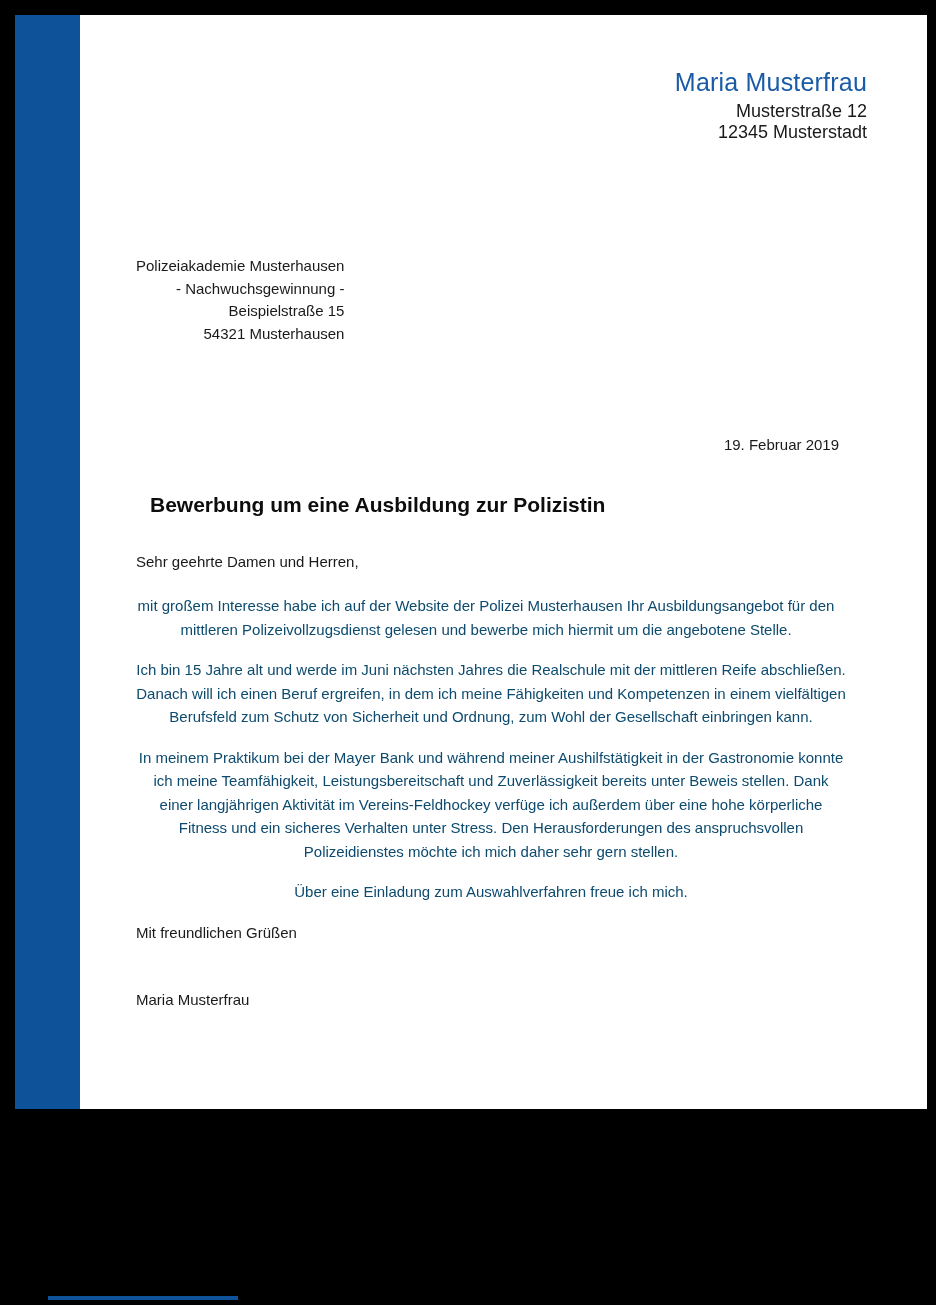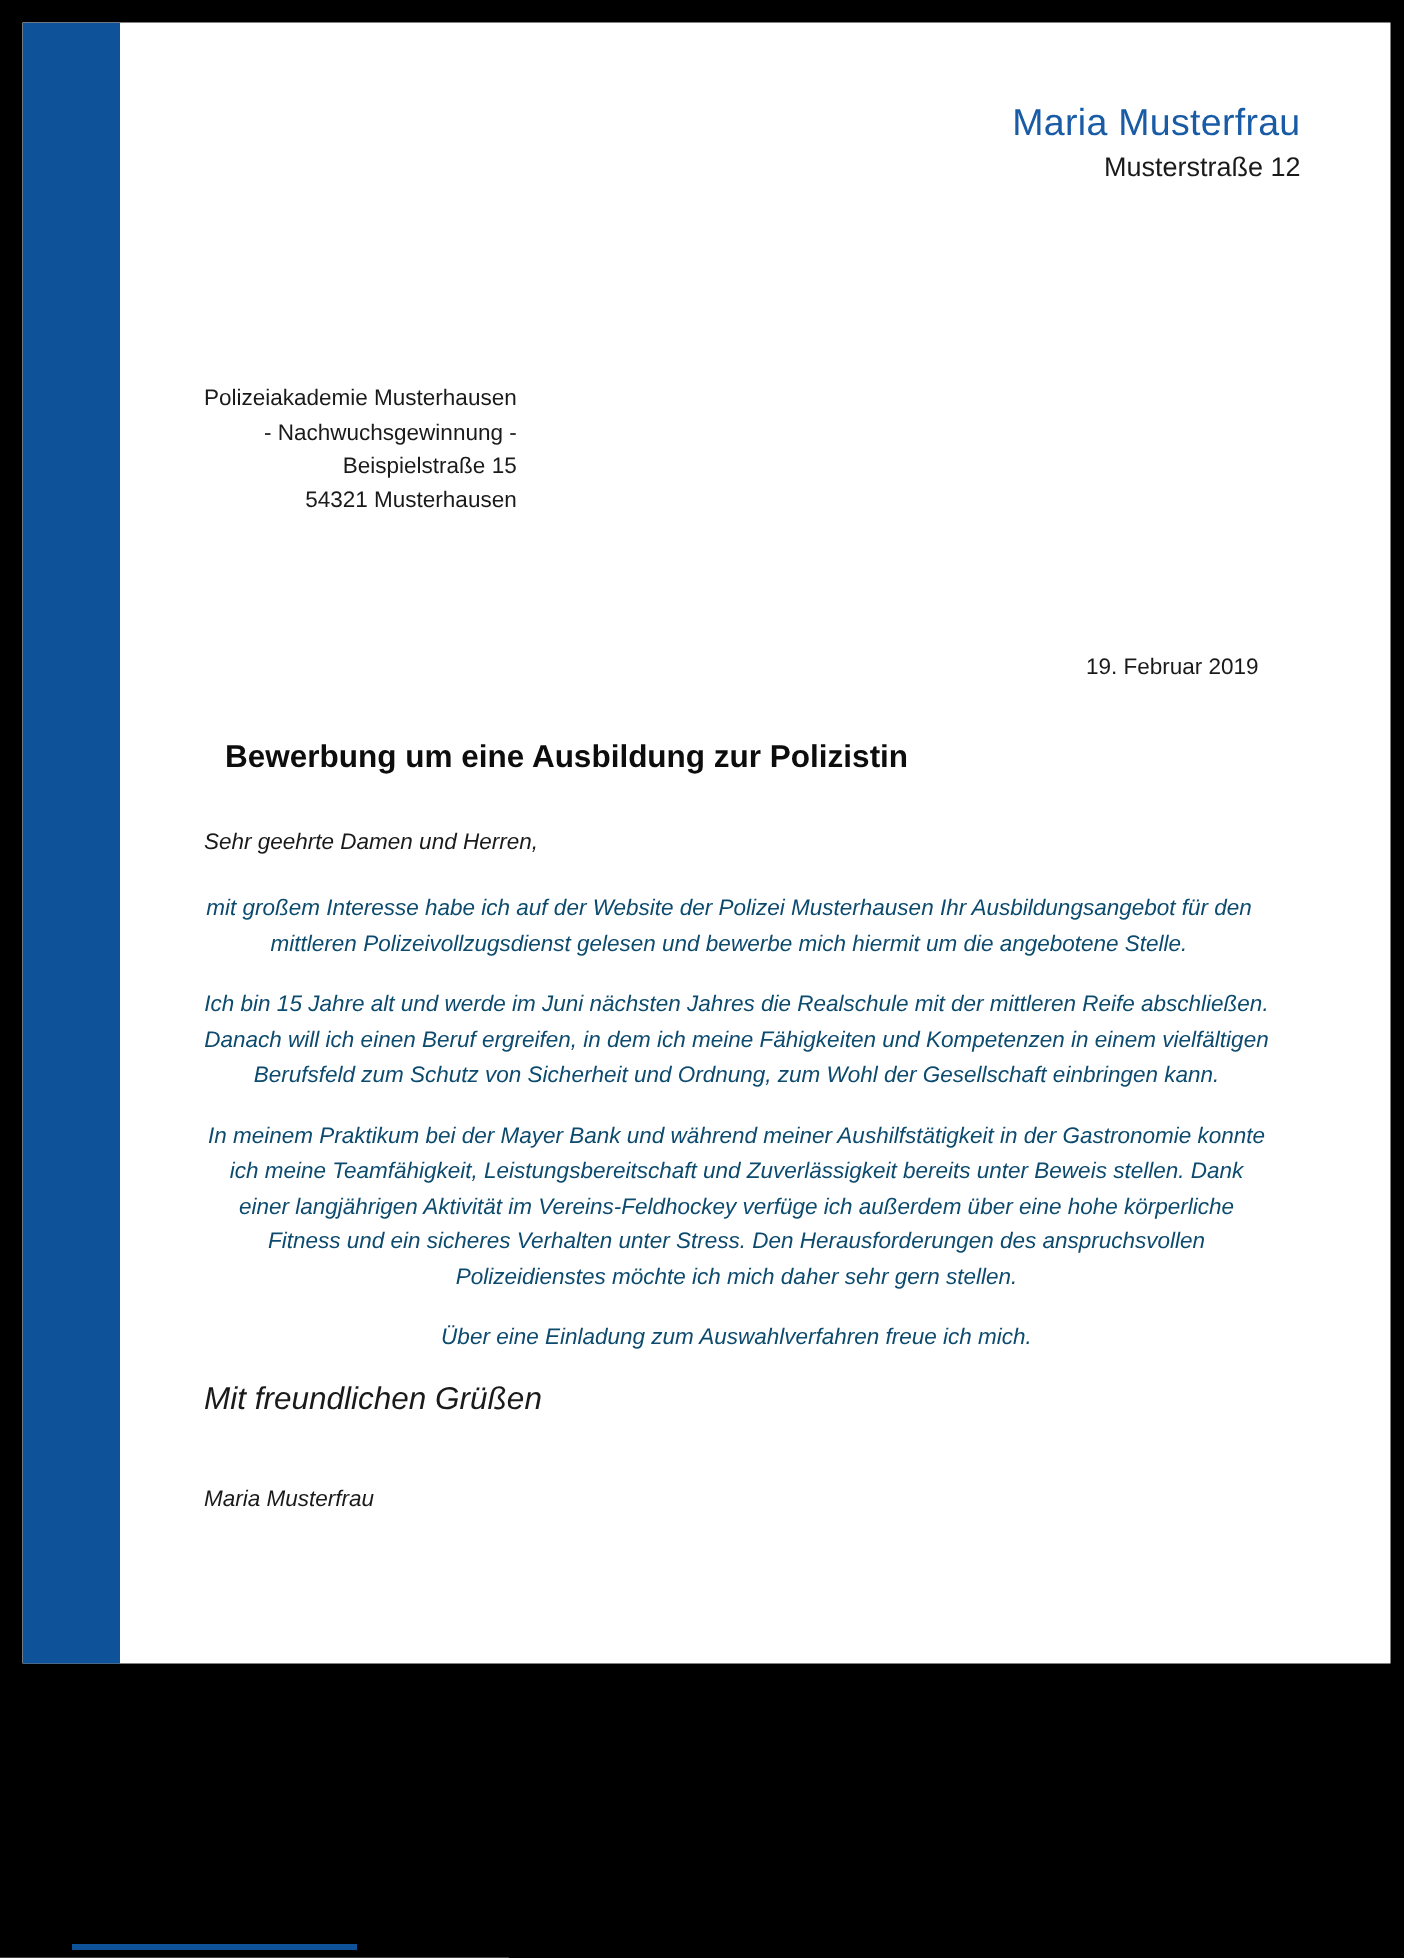--- a/index.html
+++ b/index.html
@@ -111,38 +111,37 @@
     color: #0d0d0d;
     line-height: 20px;
   }
 
   
   .body-block {
     position: absolute;
     left: 15px;
     top: 536px;
     width: 710px;
-    font-style: italic;
   }
   .salutation {
     font-size: 15px;
     color: #1a1a1a;
     line-height: 21px;
     margin: 0 0 22px 0;
   }
   .para {
     font-size: 15px;
     color: #0c4a6e;
     line-height: 23.5px;
     margin: 0 0 17px 0;
     text-align: center;
   }
   .para.narrow { width: 700px; }
   .closing {
-    font-size: 21px;
+    font-size: 15px;
     color: #1a1a1a;
     line-height: 23.5px;
     margin: 0 0 17px 0;
   }
   .signature {
     font-size: 15px;
     color: #1a1a1a;
     line-height: 23.5px;
     margin: 44px 0 0 0;
   }
@@ -159,20 +158,21 @@
 
       <polygon points="0,1157 65,1130 65,1266 0,1266" fill="#8795c8"></polygon>
     </svg>
   </div>
 
   <div class="content">
 
     <div class="sender">
       <div class="sender-name">Maria Musterfrau</div>
       <div class="sender-line">Musterstraße 12</div>
+      <div class="sender-line">12345 Musterstadt</div>
     </div>
 
     <div class="recipient">
       <div class="recipient-line">Polizeiakademie Musterhausen</div>
       <div class="recipient-line">- Nachwuchsgewinnung -</div>
       <div class="recipient-line">Beispielstraße 15</div>
       <div class="recipient-line">54321 Musterhausen</div>
     </div>
 
     <div class="date-line">19. Februar 2019</div>

